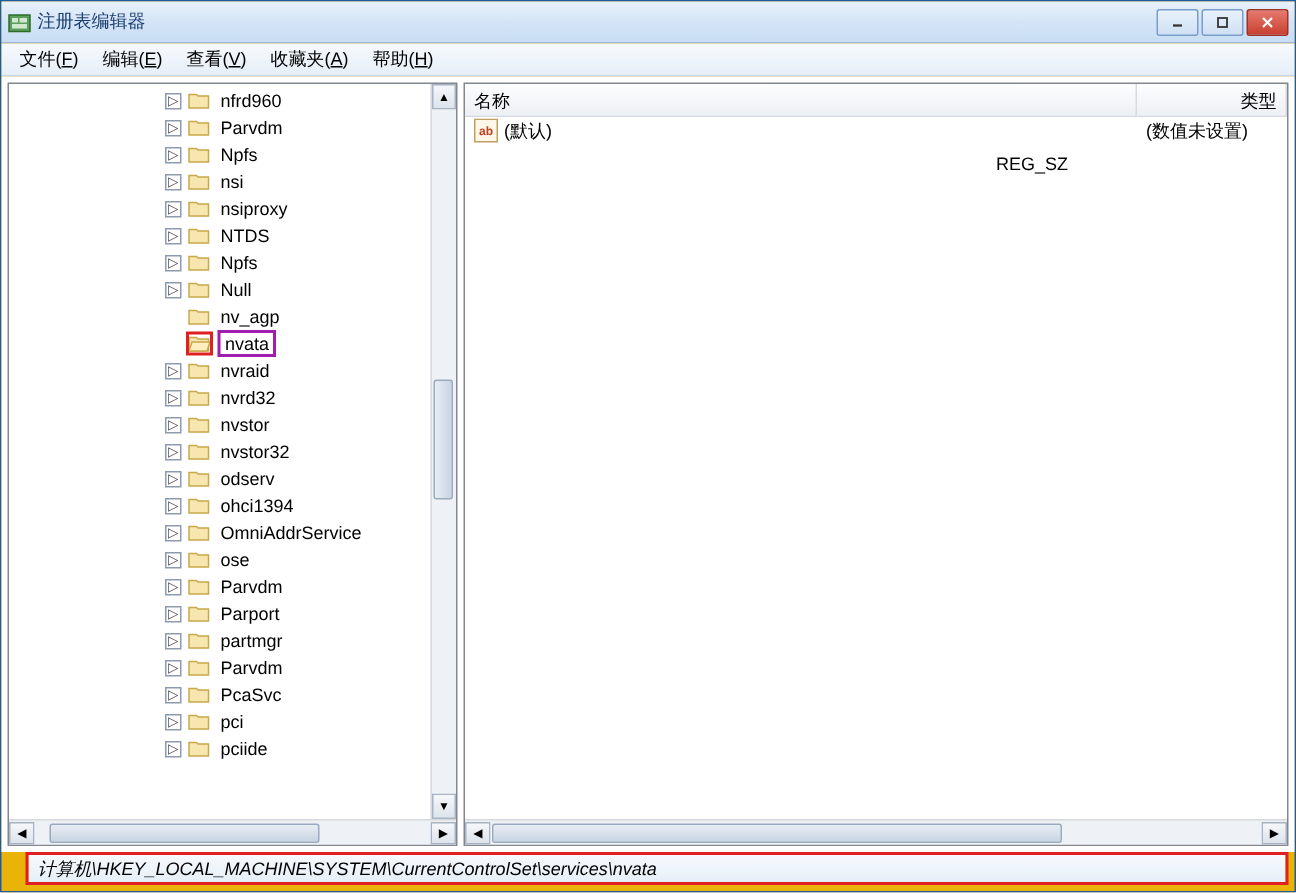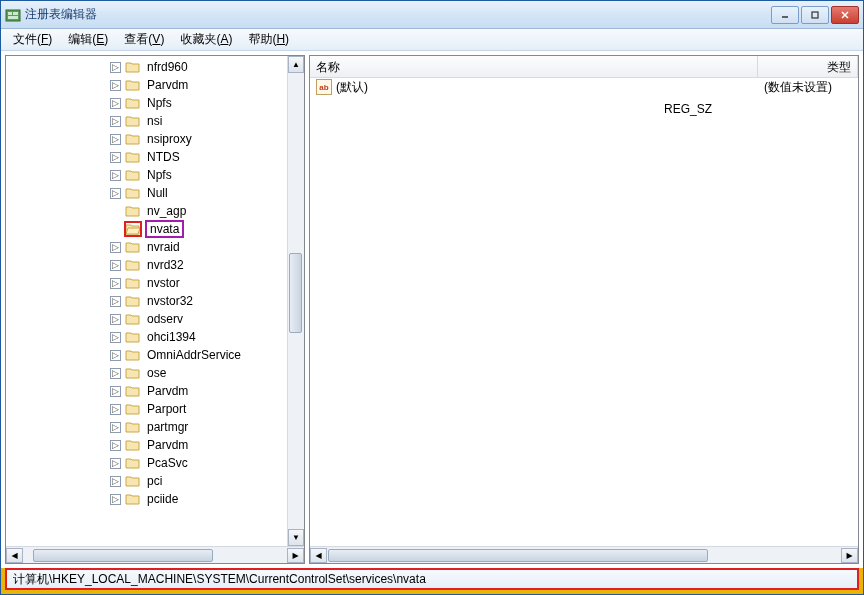--- a/index.html
+++ b/index.html
@@ -50,21 +50,21 @@
 .hscroll { height: 17px; background: #f0f0f0; border-top: 1px solid #d5dae2; display: flex; align-items: center; }
 .hscroll-btn { width: 17px; height: 15px; background: linear-gradient(to bottom, #f5f7fa, #dde4ec); border: 1px solid #a8b4c4; display: flex; align-items: center; justify-content: center; font-size: 8px; cursor: pointer; }
 .hscroll-track { flex: 1; height: 15px; background: #eef1f5; position: relative; }
 .hscroll-thumb { position: absolute; height: 13px; top: 1px; background: linear-gradient(to bottom, #e8edf4, #c8d4e2); border: 1px solid #9aabc0; border-radius: 2px; }
 
 .vscroll { position: absolute; right: 0; top: 0; bottom: 17px; width: 17px; background: #f0f0f0; border-left: 1px solid #d5dae2; display: flex; flex-direction: column; }
 .vscroll-btn { height: 17px; background: linear-gradient(to bottom, #f5f7fa, #dde4ec); border: 1px solid #a8b4c4; display: flex; align-items: center; justify-content: center; font-size: 8px; cursor: pointer; }
 .vscroll-track { flex: 1; background: #eef1f5; position: relative; }
 .vscroll-thumb { position: absolute; width: 13px; left: 1px; background: linear-gradient(to right, #e8edf4, #c8d4e2); border: 1px solid #9aabc0; border-radius: 2px; }
 
-.statusbar { height: 22px; background: linear-gradient(to bottom, #f7fafd, #e5eef8); border-top: 1px solid #c5d6ea; display: flex; align-items: center; padding: 0 6px; margin: 0 4px 4px 4px; border: 2px solid #e02020; }
+.statusbar { height: 22px; background: linear-gradient(to bottom, #f7fafd, #e5eef8); border-top: 1px solid #c5d6ea; display: flex; align-items: center; padding: 0 6px; margin: 0 4px 4px 16px; border: 2px solid #e02020; font-style: italic; }
 .statusbar-text { font-size: 12px; }
 </style>
 </head>
 <body>
 
 <div class="window">
 
   <div class="titlebar">
     <svg class="titlebar-icon" viewBox="0 0 16 16">
       <rect x="1" y="3" width="14" height="11" fill="#5a9e5a" stroke="#2a6e2a"></rect>

